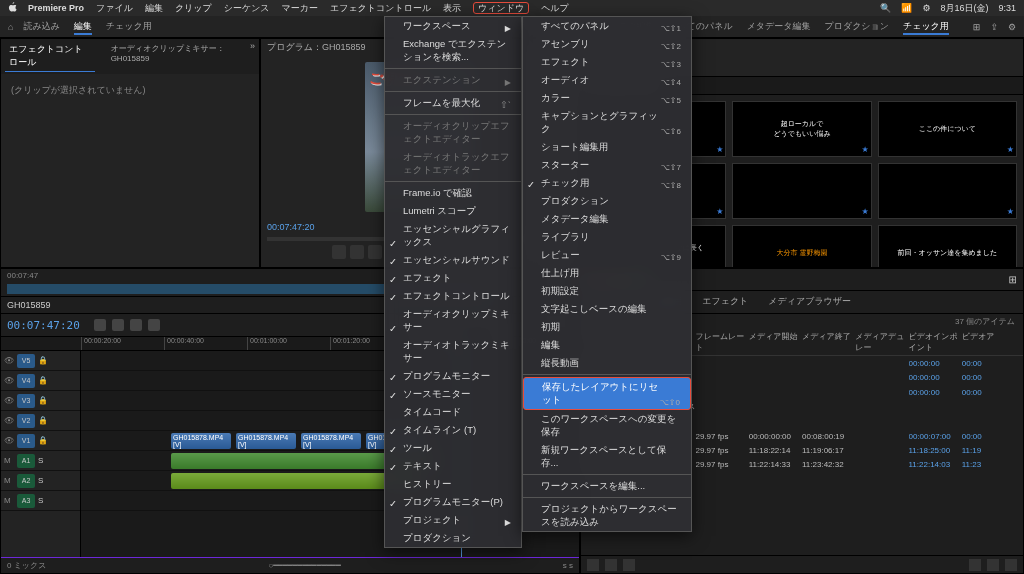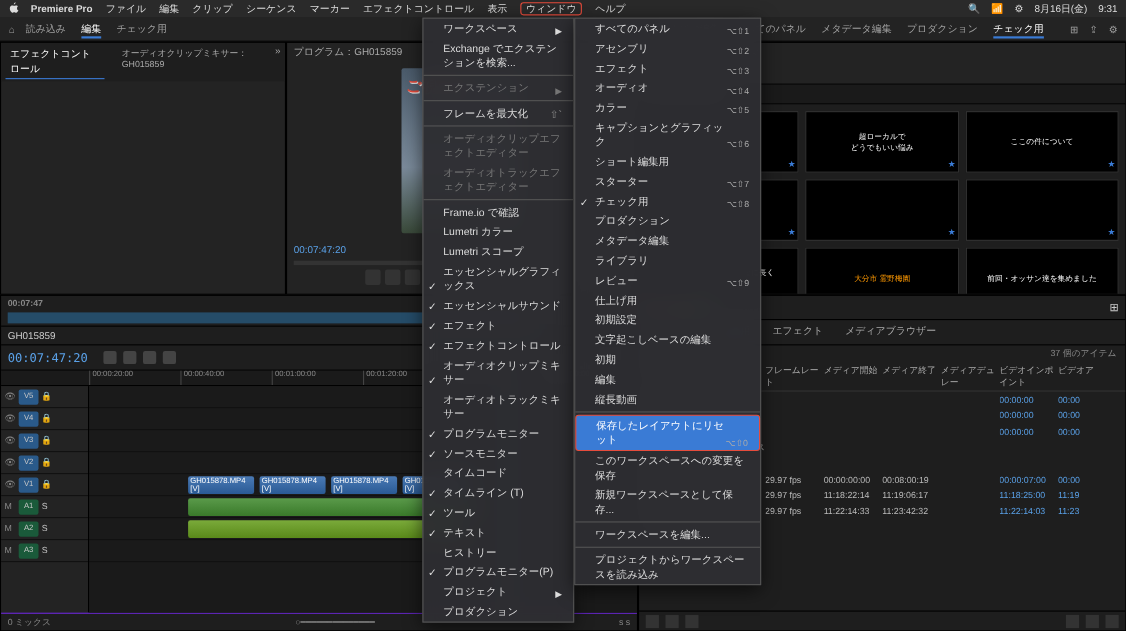--- a/index.html
+++ b/index.html
@@ -41,21 +41,21 @@
 
 .right-top { display: flex; flex-direction: column; }
 .essential-sound { height: 38px; border-bottom: 1px solid #000; padding: 4px 8px; font-size: 9px; color: #aaa; }
 .adobe-stock { height: 18px; background: #1a1a1a; display: flex; align-items: center; padding: 0 8px; font-size: 9px; color: #aaa; border-bottom: 1px solid #000; }
 .templates-grid { flex: 1; padding: 6px; display: grid; grid-template-columns: repeat(3,1fr); grid-auto-rows: 56px; gap: 6px; overflow: hidden; background: #1e1e1e; }
 .template-card { background: #000; border: 1px solid #333; position: relative; font-size: 7px; display: flex; align-items: center; justify-content: center; text-align: center; color: #fff; }
 .template-card .star { position: absolute; right: 2px; bottom: 2px; color: #3a7bd5; font-size: 8px; }
 
 
 .timeline-area { grid-column: 1 / 3; background: #1e1e1e; border: 1px solid #000; display: flex; flex-direction: column; }
-.source-mini { height: 28px; border-bottom: 1px solid #000; padding: 2px 6px; font-size: 8px; color: #888; position: relative; font-weight: bold; }
+.source-mini { height: 28px; border-bottom: 1px solid #000; padding: 2px 6px; font-size: 8px; color: #888; position: relative; }
 .source-mini .wave { position: absolute; bottom: 2px; left: 6px; right: 100px; height: 10px; background: #2a6a9a; opacity: 0.6; }
 .tl-header { display: flex; align-items: center; padding: 3px 6px; gap: 8px; font-size: 9px; border-bottom: 1px solid #000; }
 .tl-header .seq-name { color: #ccc; }
 .tl-header .timecode { color: #5aa1e8; font-family: monospace; font-size: 11px; }
 .tl-toolbar { display: flex; gap: 6px; padding: 2px 6px; }
 .tl-toolbar .tool { width: 12px; height: 12px; background: #444; border-radius: 2px; cursor: pointer; }
 .tl-ruler { height: 14px; background: #1a1a1a; border-bottom: 1px solid #000; display: flex; padding-left: 80px; font-size: 7px; color: #888; }
 .tl-ruler .tick { flex: 1; border-left: 1px solid #444; padding-left: 2px; }
 .tracks { flex: 1; display: flex; }
 .track-headers { width: 80px; background: #232323; border-right: 1px solid #000; }
@@ -136,20 +136,21 @@
 </div>
 
 <div class="main">
 
   <div class="panel">
     <div class="panel-tabs">
       <span class="ptab active">エフェクトコントロール</span>
       <span class="ptab" style="font-size:8px">オーディオクリップミキサー：GH015859</span>
       <span style="margin-left:auto">»</span>
     </div>
+    <div class="no-clip">(クリップが選択されていません)</div>
   </div>
 
   <div class="program">
     <div class="program-header">プログラム：GH015859</div>
     <div class="video-frame">
       <div class="video-overlay-text">ご視聴あ</div>
     </div>
     <div class="program-controls">
       <span>00:07:47:20</span>
       <span>全体表</span>
@@ -449,23 +450,20 @@
       <span>オーディオクリップエフェクトエディター</span>
     </div>
     <div class="ditem disabled">
       <span>オーディオトラックエフェクトエディター</span>
     </div>
     <div class="dsep"></div>
     <div class="ditem">
       <span>Frame.io で確認</span>
     </div>
     <div class="ditem">
-      <span>Lumetri カラー</span>
-    </div>
-    <div class="ditem">
       <span>Lumetri スコープ</span>
     </div>
     <div class="ditem">
       <span class="check">✓</span>
       <span>エッセンシャルグラフィックス</span>
     </div>
     <div class="ditem">
       <span class="check">✓</span>
       <span>エッセンシャルサウンド</span>
     </div>

